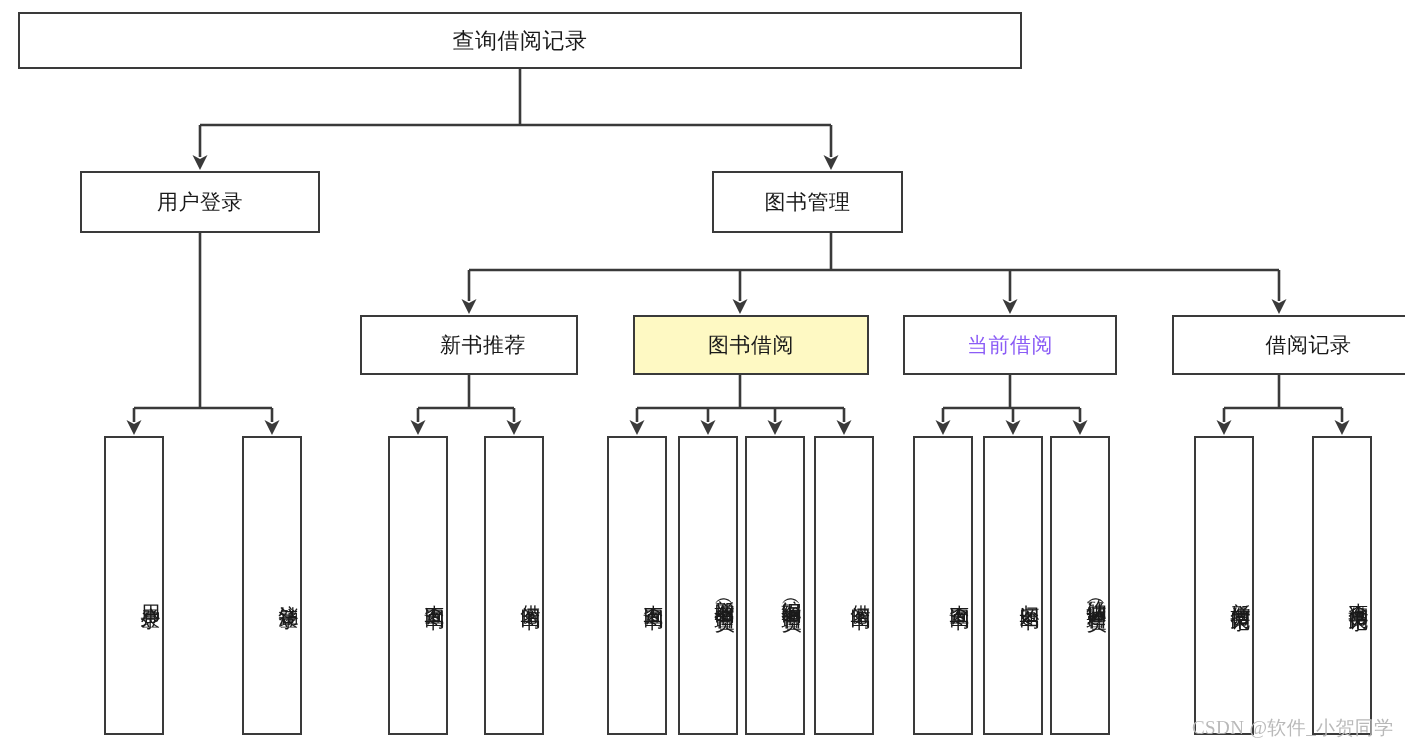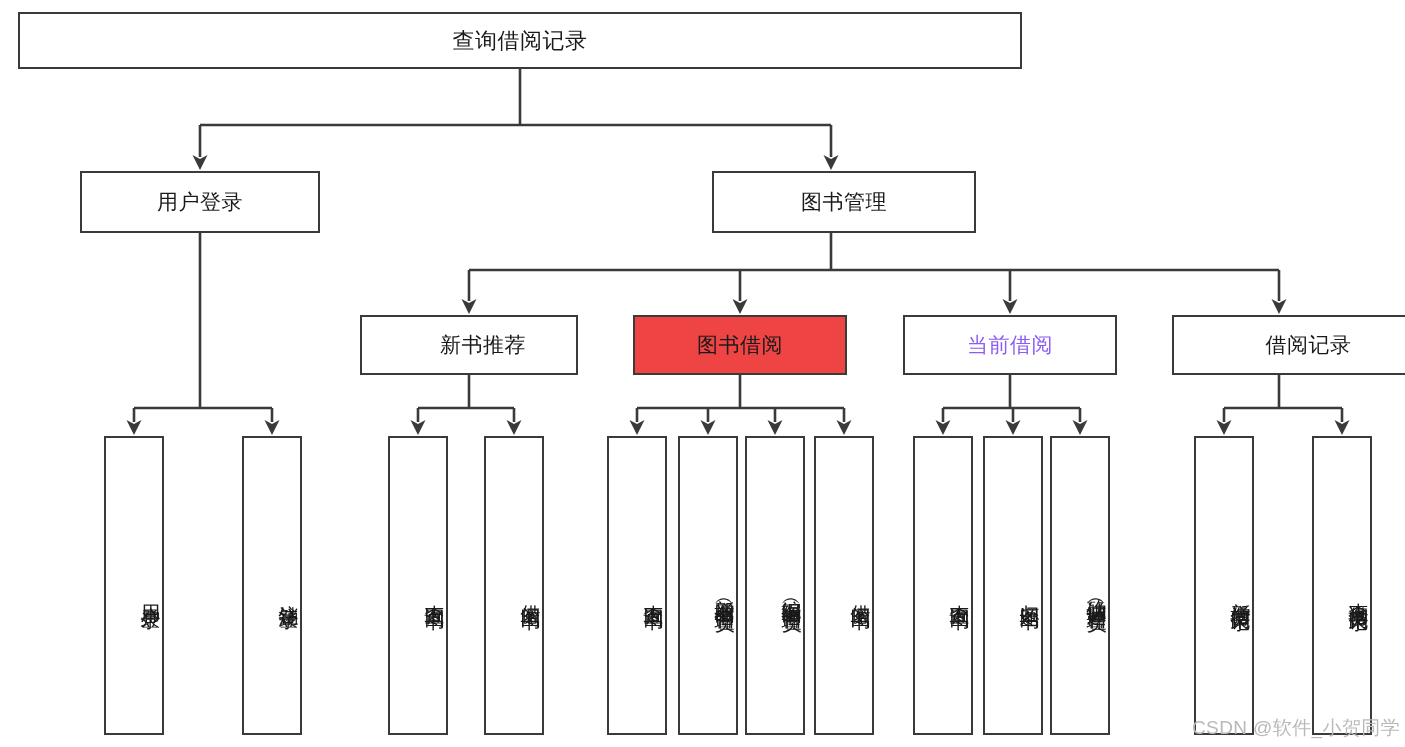--- a/index.html
+++ b/index.html
@@ -52,21 +52,21 @@
   }
   .node.root {
     font-size: 22px;
   }
   .watermark {
     position: absolute;
     color: #b9b9b9;
     font-size: 19px;
     white-space: nowrap;
     letter-spacing: 0.4px;
-    font-family: Liberation Sans, sans-serif;
+    font-family: Liberation Serif, serif;
   }
 </style>
 </head>
 <body>
 
 <div id="canvas">
   <svg id="edges" viewBox="0 0 1405 747">
     <defs>
       <marker id="arrow" markerWidth="8" markerHeight="10" refX="0.5" refY="5" orient="auto" markerUnits="userSpaceOnUse">
         <path d="M0,0 L8,5 L0,10 L1.6,5 Z" fill="#3a3a3a"></path>
@@ -124,24 +124,24 @@
         <path d="M1216.5,420 L1224,435 L1231.5,420 L1224,424 Z" fill="#3a3a3a" stroke="none"></path>
         <path d="M1224,408 L1224,422" stroke="#3a3a3a" stroke-width="2.6" fill="none"></path>
         <path d="M1334.5,420 L1342,435 L1349.5,420 L1342,424 Z" fill="#3a3a3a" stroke="none"></path>
         <path d="M1342,408 L1342,422" stroke="#3a3a3a" stroke-width="2.6" fill="none"></path>
       </g>
   </svg>
 
   <div class="node root horiz" style="left: 18px; top: 12px; width: 1004px; height: 57px; border-color: rgb(58, 58, 58); background: rgb(255, 255, 255); color: rgb(26, 26, 26);">查询借阅记录</div>
 
   <div class="node horiz" style="left: 80px; top: 171px; width: 240px; height: 62px; border-color: rgb(58, 58, 58); background: rgb(255, 255, 255); color: rgb(26, 26, 26);">用户登录</div>
-  <div class="node horiz" style="left: 712px; top: 171px; width: 264px; height: 62px; border-color: rgb(58, 58, 58); background: rgb(255, 255, 255); color: rgb(26, 26, 26);">图书管理</div>
+  <div class="node horiz" style="left: 712px; top: 171px; width: 191px; height: 62px; border-color: rgb(58, 58, 58); background: rgb(255, 255, 255); color: rgb(26, 26, 26);">图书管理</div>
 
   <div class="node horiz" style="left: 360px; top: 315px; width: 218px; height: 60px; border-color: rgb(58, 58, 58); background: rgb(255, 255, 255); color: rgb(26, 26, 26); padding-left: 28px;">新书推荐</div>
-  <div class="node horiz" style="left: 633px; top: 315px; width: 214px; height: 60px; border-color: rgb(58, 58, 58); background: #ef4444; color: rgb(26, 26, 26);">图书借阅</div>
+  <div class="node horiz" style="left: 633px; top: 315px; width: 236px; height: 60px; border-color: rgb(58, 58, 58); background: #fef9c3; color: rgb(26, 26, 26);">图书借阅</div>
   <div class="node horiz" style="left: 903px; top: 315px; width: 214px; height: 60px; border-color: rgb(58, 58, 58); background: rgb(255, 255, 255); color: #8b5cf6;">当前借阅</div>
   <div class="node horiz" style="left: 1172px; top: 315px; width: 249px; height: 60px; border-color: rgb(58, 58, 58); background: rgb(255, 255, 255); color: rgb(26, 26, 26); padding-left: 24px;">借阅记录</div>
 
   <div class="node vert" style="left: 104px; top: 436px; width: 60px; height: 299px; border-color: rgb(58, 58, 58); background: rgb(255, 255, 255); color: rgb(26, 26, 26);">用户登录</div>
   <div class="node vert" style="left: 242px; top: 436px; width: 60px; height: 299px; border-color: rgb(58, 58, 58); background: rgb(255, 255, 255); color: rgb(26, 26, 26);">注销登录</div>
 
   <div class="node vert" style="left: 388px; top: 436px; width: 60px; height: 299px; border-color: rgb(58, 58, 58); background: rgb(255, 255, 255); color: rgb(26, 26, 26);">查询图书</div>
   <div class="node vert" style="left: 484px; top: 436px; width: 60px; height: 299px; border-color: rgb(58, 58, 58); background: rgb(255, 255, 255); color: rgb(26, 26, 26);">借阅图书</div>
 
   <div class="node vert" style="left: 607px; top: 436px; width: 60px; height: 299px; border-color: rgb(58, 58, 58); background: rgb(255, 255, 255); color: rgb(26, 26, 26);">查询图书</div>

